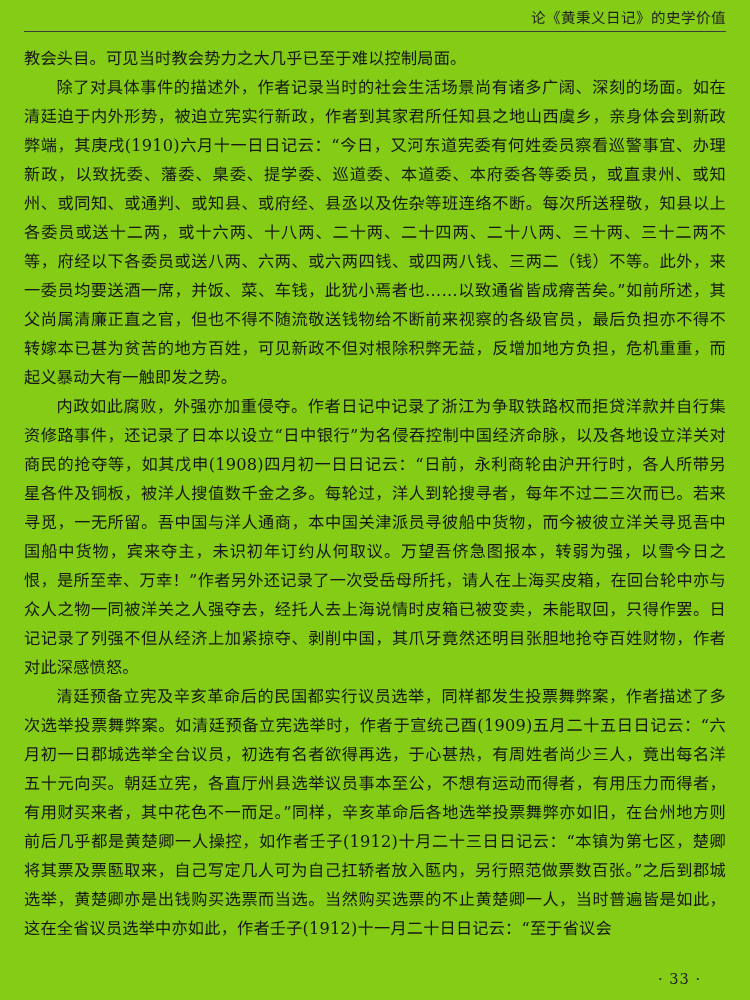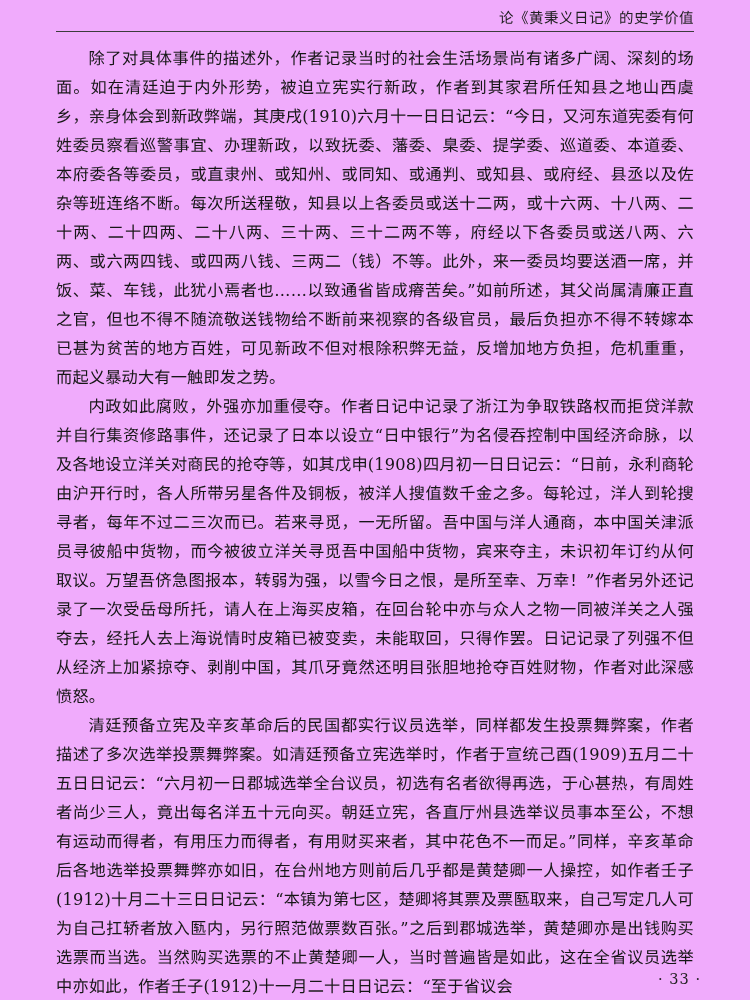--- a/index.html
+++ b/index.html
@@ -5,23 +5,23 @@
   html, body {
     margin: 0;
     padding: 0;
     background: #e8e8e6;
   }
   .page {
     position: relative;
     width: 750px;
     height: 1000px;
     margin: 0 auto;
-    background: #f0abfc;
+    background: #84cc16;
     box-sizing: border-box;
-    padding: 0 56px;
+    padding: 0 24px;
     font-family: "DejaVu Serif", "Liberation Serif", serif;
     color: #1b1b1b;
     overflow: hidden;
   }
   .running-header {
     padding-top: 9px;
     text-align: right;
     font-size: 14.5px;
     line-height: 18px;
     color: #1f1f1f;
@@ -63,20 +63,21 @@
 
 <div class="page">
 
   <div class="running-header">
     <span>论《黄秉义日记》的史学价值</span>
   </div>
 
   <div class="header-rule"></div>
 
   <div class="body-text">
+    <p>教会头目。可见当时教会势力之大几乎已至于难以控制局面。</p>
     <p class="indent">除了对具体事件的描述外，作者记录当时的社会生活场景尚有诸多广阔、深刻的场面。如在清廷迫于内外形势，被迫立宪实行新政，作者到其家君所任知县之地山西虞乡，亲身体会到新政弊端，其庚戌(1910)六月十一日日记云：“今日，又河东道宪委有何姓委员察看巡警事宜、办理新政，以致抚委、藩委、臬委、提学委、巡道委、本道委、本府委各等委员，或直隶州、或知州、或同知、或通判、或知县、或府经、县丞以及佐杂等班连络不断。每次所送程敬，知县以上各委员或送十二两，或十六两、十八两、二十两、二十四两、二十八两、三十两、三十二两不等，府经以下各委员或送八两、六两、或六两四钱、或四两八钱、三两二（钱）不等。此外，来一委员均要送酒一席，并饭、菜、车钱，此犹小焉者也……以致通省皆成瘠苦矣。”如前所述，其父尚属清廉正直之官，但也不得不随流敬送钱物给不断前来视察的各级官员，最后负担亦不得不转嫁本已甚为贫苦的地方百姓，可见新政不但对根除积弊无益，反增加地方负担，危机重重，而起义暴动大有一触即发之势。</p>
     <p class="indent">内政如此腐败，外强亦加重侵夺。作者日记中记录了浙江为争取铁路权而拒贷洋款并自行集资修路事件，还记录了日本以设立“日中银行”为名侵吞控制中国经济命脉，以及各地设立洋关对商民的抢夺等，如其戊申(1908)四月初一日日记云：“日前，永利商轮由沪开行时，各人所带另星各件及铜板，被洋人搜值数千金之多。每轮过，洋人到轮搜寻者，每年不过二三次而已。若来寻觅，一无所留。吾中国与洋人通商，本中国关津派员寻彼船中货物，而今被彼立洋关寻觅吾中国船中货物，宾来夺主，未识初年订约从何取议。万望吾侪急图报本，转弱为强，以雪今日之恨，是所至幸、万幸！”作者另外还记录了一次受岳母所托，请人在上海买皮箱，在回台轮中亦与众人之物一同被洋关之人强夺去，经托人去上海说情时皮箱已被变卖，未能取回，只得作罢。日记记录了列强不但从经济上加紧掠夺、剥削中国，其爪牙竟然还明目张胆地抢夺百姓财物，作者对此深感愤怒。</p>
     <p class="indent">清廷预备立宪及辛亥革命后的民国都实行议员选举，同样都发生投票舞弊案，作者描述了多次选举投票舞弊案。如清廷预备立宪选举时，作者于宣统己酉(1909)五月二十五日日记云：“六月初一日郡城选举全台议员，初选有名者欲得再选，于心甚热，有周姓者尚少三人，竟出每名洋五十元向买。朝廷立宪，各直厅州县选举议员事本至公，不想有运动而得者，有用压力而得者，有用财买来者，其中花色不一而足。”同样，辛亥革命后各地选举投票舞弊亦如旧，在台州地方则前后几乎都是黄楚卿一人操控，如作者壬子(1912)十月二十三日日记云：“本镇为第七区，楚卿将其票及票匦取来，自己写定几人可为自己扛轿者放入匦内，另行照范做票数百张。”之后到郡城选举，黄楚卿亦是出钱购买选票而当选。当然购买选票的不止黄楚卿一人，当时普遍皆是如此，这在全省议员选举中亦如此，作者壬子(1912)十一月二十日日记云：“至于省议会</p>
   </div>
 
   <div class="page-number">· 33 ·</div>
 
 </div>
 
 </body></html>

